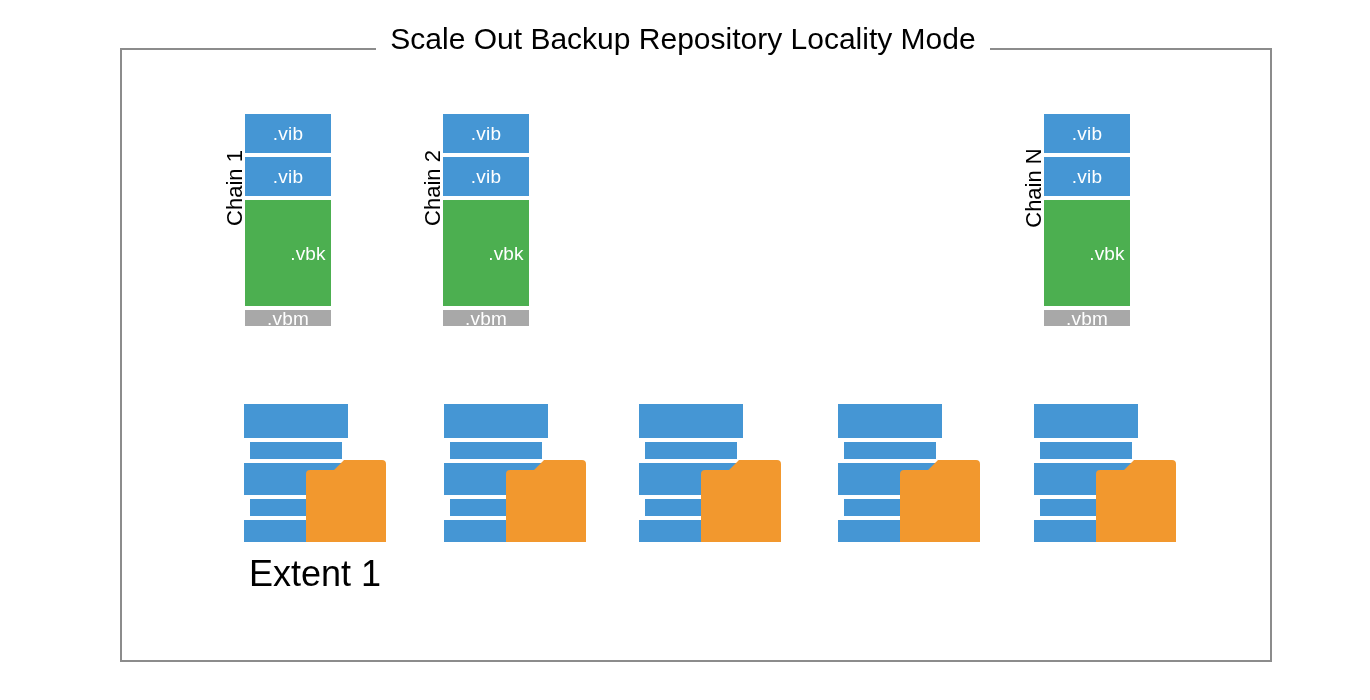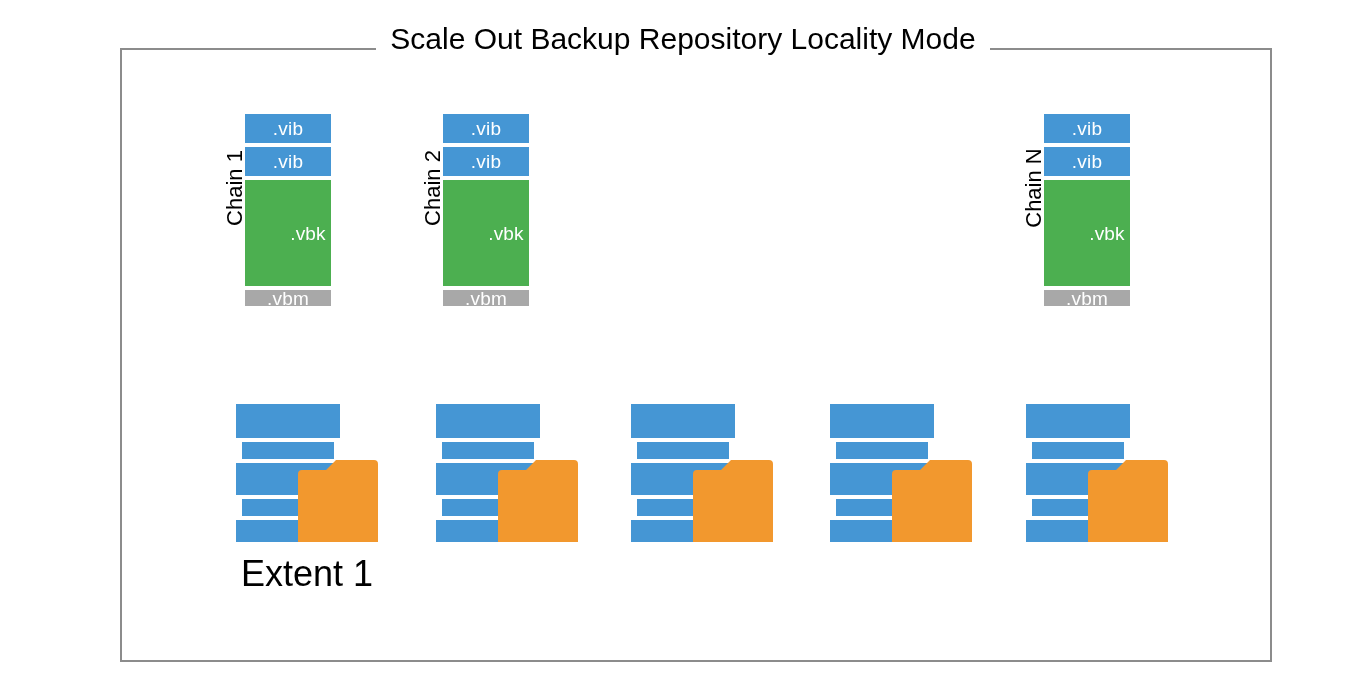--- a/index.html
+++ b/index.html
@@ -86,38 +86,38 @@
     color: #ffffff;
     font-size: 19px;
     line-height: 1;
     display: flex;
     align-items: center;
     justify-content: center;
     letter-spacing: 0.2px;
   }
   .file-vib {
     background: #4596d4;
-    height: 29px;
+    height: 39px;
     margin-bottom: 4px;
   }
   .file-vbk {
     background: #4caf50;
     height: 106px;
     margin-bottom: 4px;
     padding-left: 40px;
   }
   .file-vbm {
     background: #a8a8a8;
     height: 16px;
   }
 
   
   #extents-row {
     position: absolute;
-    left: 4px;
+    left: 12px;
     top: 0;
     width: 1174px;
     height: 700px;
   }
   .extent {
     position: absolute;
     top: 402px;
     width: 150px;
     height: 140px;
   }

